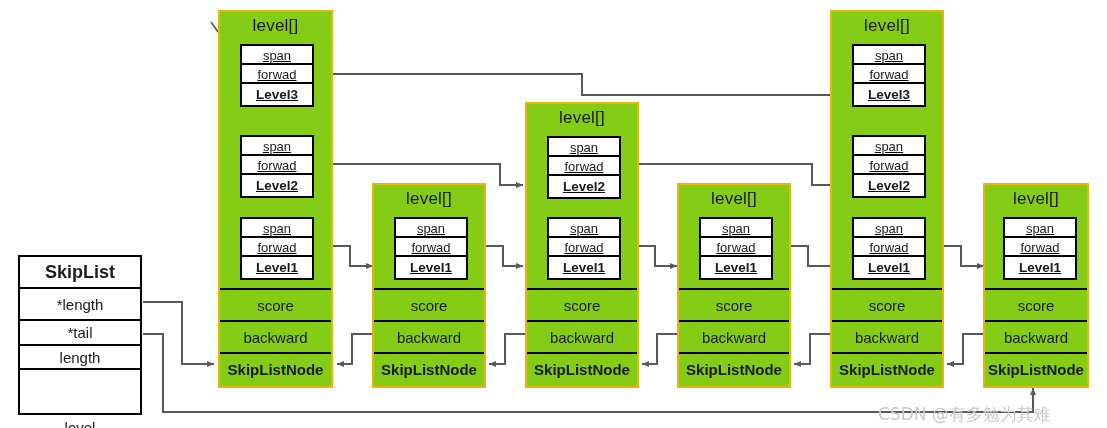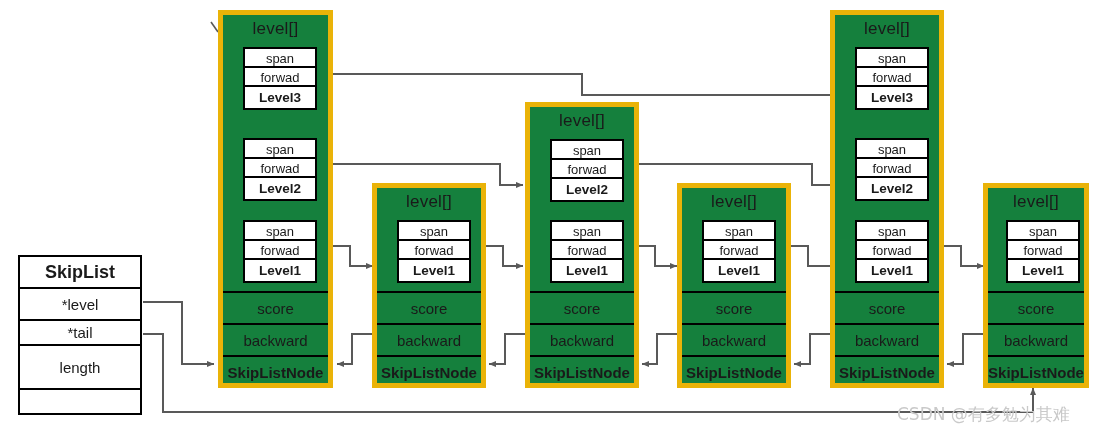--- a/index.html
+++ b/index.html
@@ -7,25 +7,25 @@
   #stage{position:relative;width:1107px;height:428px;background:#ffffff;overflow:hidden;}
 
   
   .skiplist-box{position:absolute;border:2px solid #000;box-sizing:border-box;background:#fff;}
   .sl-row{box-sizing:border-box;display:flex;align-items:center;justify-content:center;
           border-bottom:2px solid #000;font-size:15px;color:#1a1a1a;}
   .sl-row:last-child{border-bottom:none;}
   .sl-title{font-weight:bold;font-size:18px;}
 
   
-  .node{position:absolute;border:5px solid #eab308;box-sizing:border-box;background:#15803d;}
+  .node{position:absolute;border:2px solid #eab308;box-sizing:border-box;background:#84cc16;}
   .node-levelwrap{position:absolute;left:0;right:0;top:0;border-bottom:2px solid #000;box-sizing:border-box;}
   .levels-caption{position:absolute;left:0;right:0;top:4px;text-align:center;
                   font-size:17px;color:#1a1a1a;letter-spacing:.2px;}
-  .lvl{position:absolute;border:2px solid #000;box-sizing:border-box;background:#fff;}
+  .lvl{position:absolute;border:2px solid #000;box-sizing:border-box;background:#fff;text-decoration:underline;}
   .lvl-row{box-sizing:border-box;text-align:center;border-bottom:2px solid #000;
            font-size:13px;color:#1a1a1a;line-height:19px;height:19px;}
   .lvl-row:last-child{border-bottom:none;}
   .lvl-name{font-weight:bold;font-size:13.5px;height:31px;line-height:21px;}
 
   .node-row{position:absolute;left:0;right:0;box-sizing:border-box;
             border-bottom:2px solid #000;text-align:center;font-size:15px;color:#1a1a1a;}
   .node-row.last{border-bottom:none;}
   .node-row .rl{display:block;}
   .node-name{font-weight:bold;font-size:15px;}
@@ -81,23 +81,23 @@
 
       <path d="M211,22 L218,32" stroke-width="1.6"></path>
     </g>
     <g stroke="#000" stroke-width="2" fill="none" stroke-dasharray="3 3">
       <path d="M332,16 L332,40"></path>
     </g>
   </svg>
 
   <div class="skiplist-box" style="left:18px;top:255px;width:124px;height:160px;">
     <div class="sl-row sl-title" style="height:32px;">SkipList</div>
-    <div class="sl-row" style="height:32px;">*level</div>
+    <div class="sl-row" style="height:32px;">*length</div>
     <div class="sl-row" style="height:25px;">*tail</div>
-    <div class="sl-row" style="height:44px;">length</div>
+    <div class="sl-row" style="height:24px;">length</div>
     <div class="sl-row" style="height:28px;margin-top:43px;">level</div>
   </div>
 
   <div class="node" style="left:218px;top:10px;width:115px;height:378px;">
     <div class="node-levelwrap" style="height:278px;">
       <div class="levels-caption">level[]</div>
 
       <div class="lvl" style="left:20px;top:32px;width:74px;height:63px;">
         <div class="lvl-row">span</div>
         <div class="lvl-row">forwad</div>
@@ -235,15 +235,15 @@
         <span class="rl">score</span>
       </div>
     <div class="node-row" style="top:137px;height:32px;line-height:32px;">
         <span class="rl">backward</span>
       </div>
     <div class="node-row last node-name" style="top:169px;height:32px;line-height:32px;">
         <span class="rl">SkipListNode</span>
       </div>
   </div>
 
-  <div class="watermark" style="left:897px;top:403px;">CSDN @有多勉为其难</div>
+  <div class="watermark" style="left:878px;top:403px;">CSDN @有多勉为其难</div>
 
 </div>
 
 </body></html>

